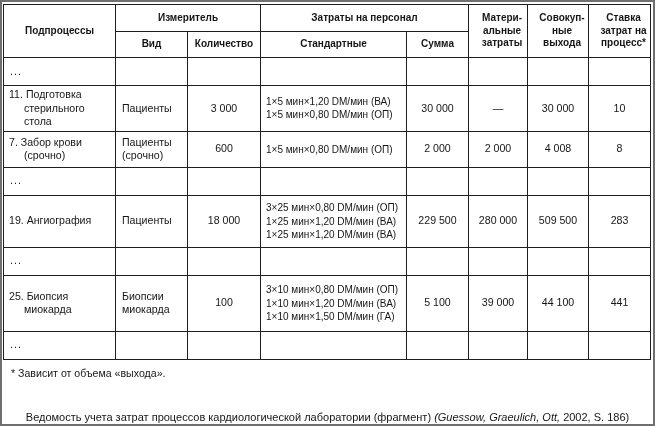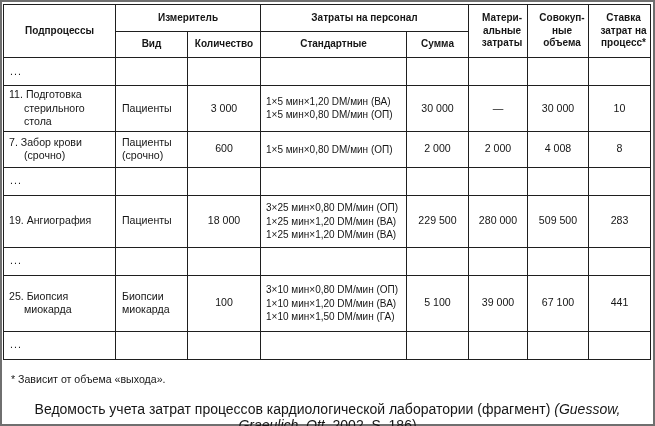--- a/index.html
+++ b/index.html
@@ -53,29 +53,29 @@
   }
   .dots{text-align:left;padding-left:6px;letter-spacing:1px;}
   tr.hr1{height:27px;}
   tr.hr2{height:26px;}
   tr.rdots{height:28px;}
   tr.r11{height:42px;}
   tr.r12{height:36px;}
   tr.r19{height:52px;}
   tr.r25{height:56px;}
   .footnotes{
-    margin:12px 0 0 8px;
+    margin:6px 0 0 8px;
     font-size:10.6px;
     line-height:1.4;
   }
   .fn2{padding-left:5px;}
   .caption{
-    margin-top:15px;
+    margin-top:31px;
     text-align:center;
-    font-size:14px;
+    font-size:11px;
   }
   .it{font-style:italic;}
 </style>
 </head>
 <body>
 
 <div class="frame">
 
   <table>
     <colgroup>
@@ -92,21 +92,21 @@
     <tbody>
         <tr class="hr1">
       <td class="th" rowspan="2">Подпроцессы</td>
       <td class="th" colspan="2">Измеритель</td>
       <td class="th" colspan="2">Затраты на персонал</td>
       <td class="th pre" rowspan="2">Матери-
 альные
 затраты</td>
       <td class="th pre" rowspan="2">Совокуп-
 ные
-объема</td>
+выхода</td>
       <td class="th pre" rowspan="2">Ставка
 затрат на
 процесс*</td>
     </tr>
     <tr class="hr2">
       <td class="th">Вид</td>
       <td class="th">Количество</td>
       <td class="th">Стандартные</td>
       <td class="th">Сумма</td>
     </tr>
@@ -187,21 +187,21 @@
       <td class="proc">25. Биопсия
 миокарда</td>
       <td class="kind">Биопсии
 миокарда</td>
       <td class="num">100</td>
       <td class="std">3×10 мин×0,80 DM/мин (ОП)
 1×10 мин×1,20 DM/мин (ВА)
 1×10 мин×1,50 DM/мин (ГА)</td>
       <td class="num">5 100</td>
       <td class="num">39 000</td>
-      <td class="num">67 100</td>
+      <td class="num">44 100</td>
       <td class="num">441</td>
     </tr>
 
     <tr class="rdots">
       <td class="dots">...</td>
       <td></td>
       <td></td>
       <td></td>
       <td></td>
       <td></td>

